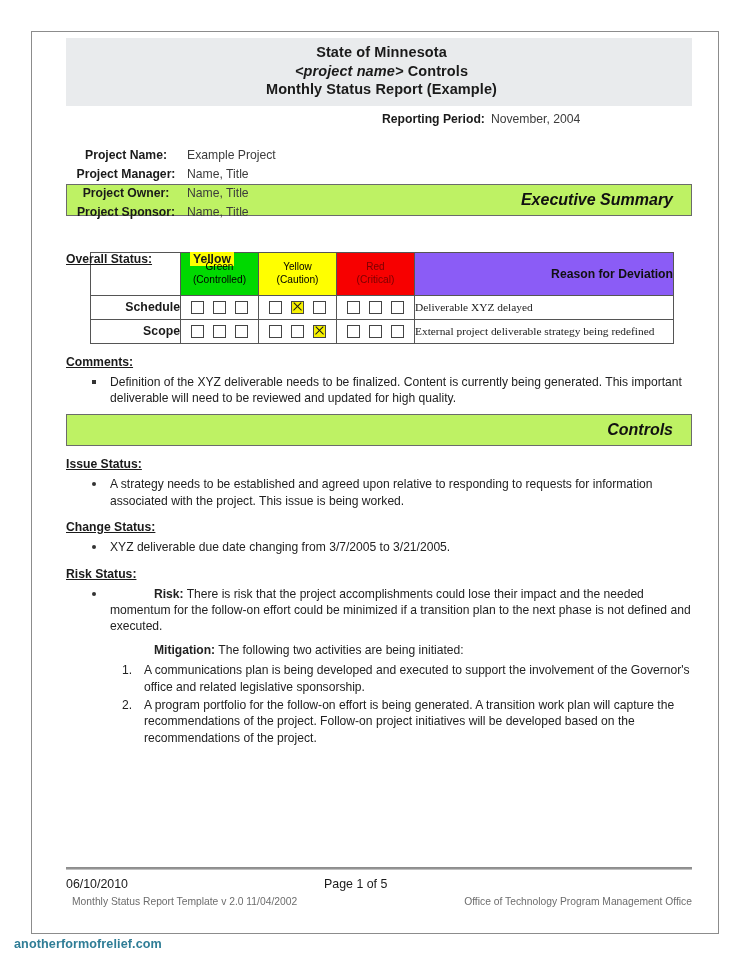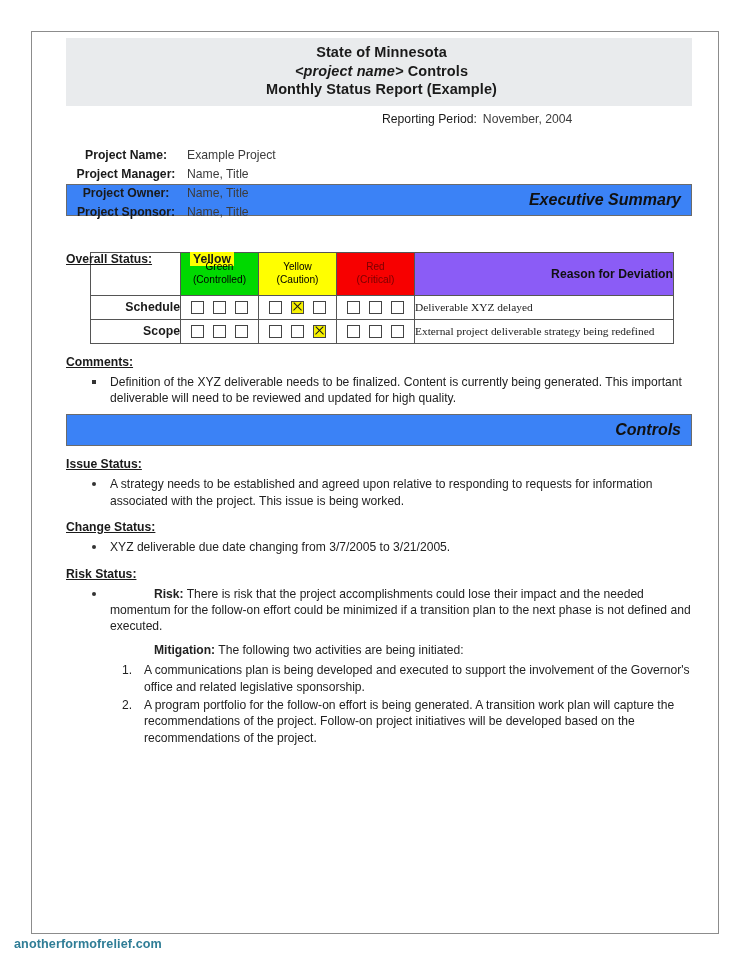--- a/index.html
+++ b/index.html
@@ -78,36 +78,36 @@
   .meta-right {
     position: absolute;
     left: 316px;
     top: 0;
     height: 19px;
     line-height: 19px;
     font-size: 12.2px;
     white-space: nowrap;
   }
   .meta-right .meta-label2 {
-    font-weight: normal;
+    font-weight: bold;
     padding-right: 6px;
   }
   .meta-right .meta-value2 {
     color: #3c3c3c;
   }
 
   
   .section-bar {
-    background: #3b82f6;
+    background: #bef264;
     border: 1px solid #6b6b6b;
     box-sizing: border-box;
     height: 32px;
     line-height: 30px;
     text-align: right;
-    padding-right: 10px;
+    padding-right: 18px;
     font-size: 16px;
     font-weight: bold;
     font-style: italic;
     color: #111;
   }
 
   
   .overall-row {
     margin-top: 10px;
     height: 20px;
@@ -503,15 +503,26 @@
         <span>A communications plan is being developed and executed to support the involvement of the Governor's office and related legislative sponsorship.</span>
       </li>
       <li>
         <span class="num">2.</span>
         <span>A program portfolio for the follow-on effort is being generated. A transition work plan will capture the recommendations of the project. Follow-on project initiatives will be developed based on the recommendations of the project.</span>
       </li>
     </ol>
 
   </div>
 
+  <div id="footer">
+    <div class="footer-rule"></div>
+    <div class="footer-top">
+      <span class="footer-date">06/10/2010</span>
+      <span class="footer-page">Page 1 of 5</span>
+    </div>
+    <div class="footer-bottom">
+      <span class="footer-template">Monthly Status Report Template  v 2.0  11/04/2002</span>
+      <span class="footer-office">Office of Technology Program Management Office</span>
+    </div>
+  </div>
 </div>
 
 <div id="watermark">anotherformofrelief.com</div>
 
 </body></html>

